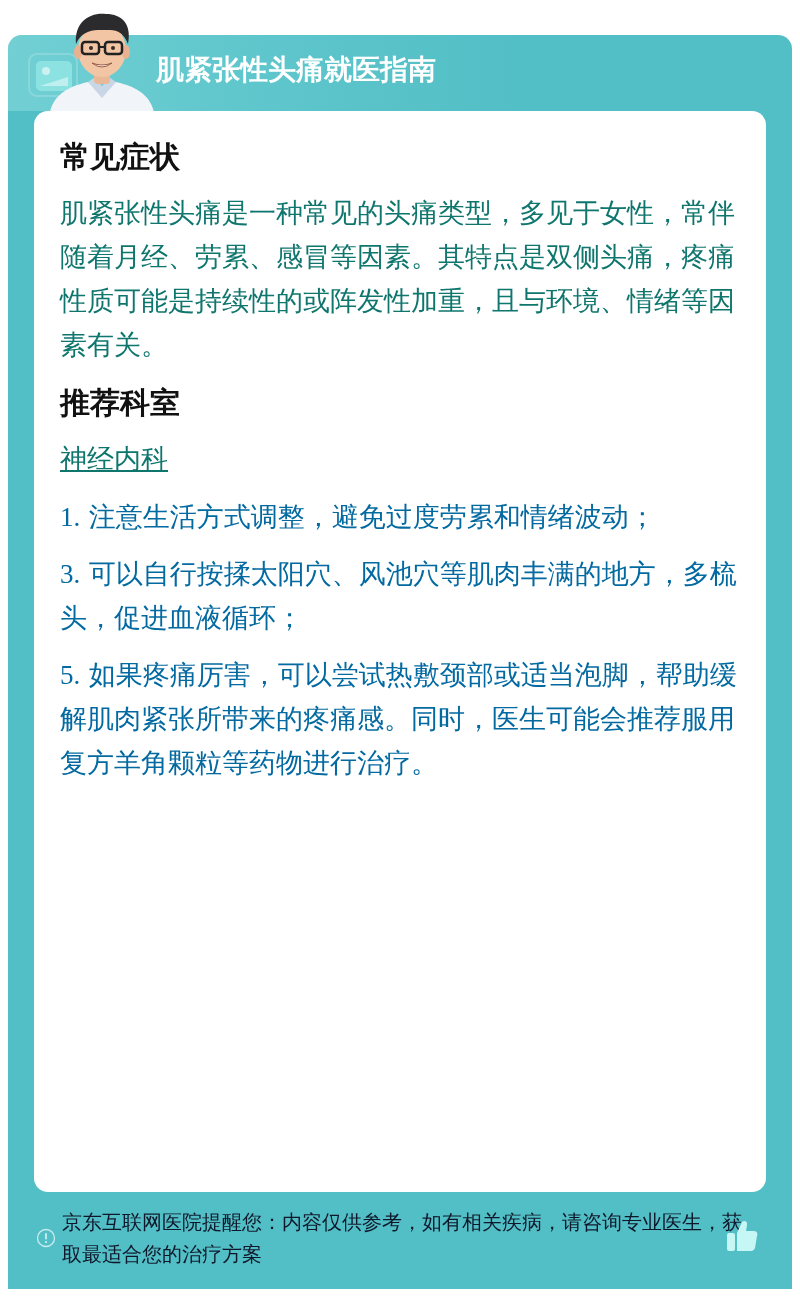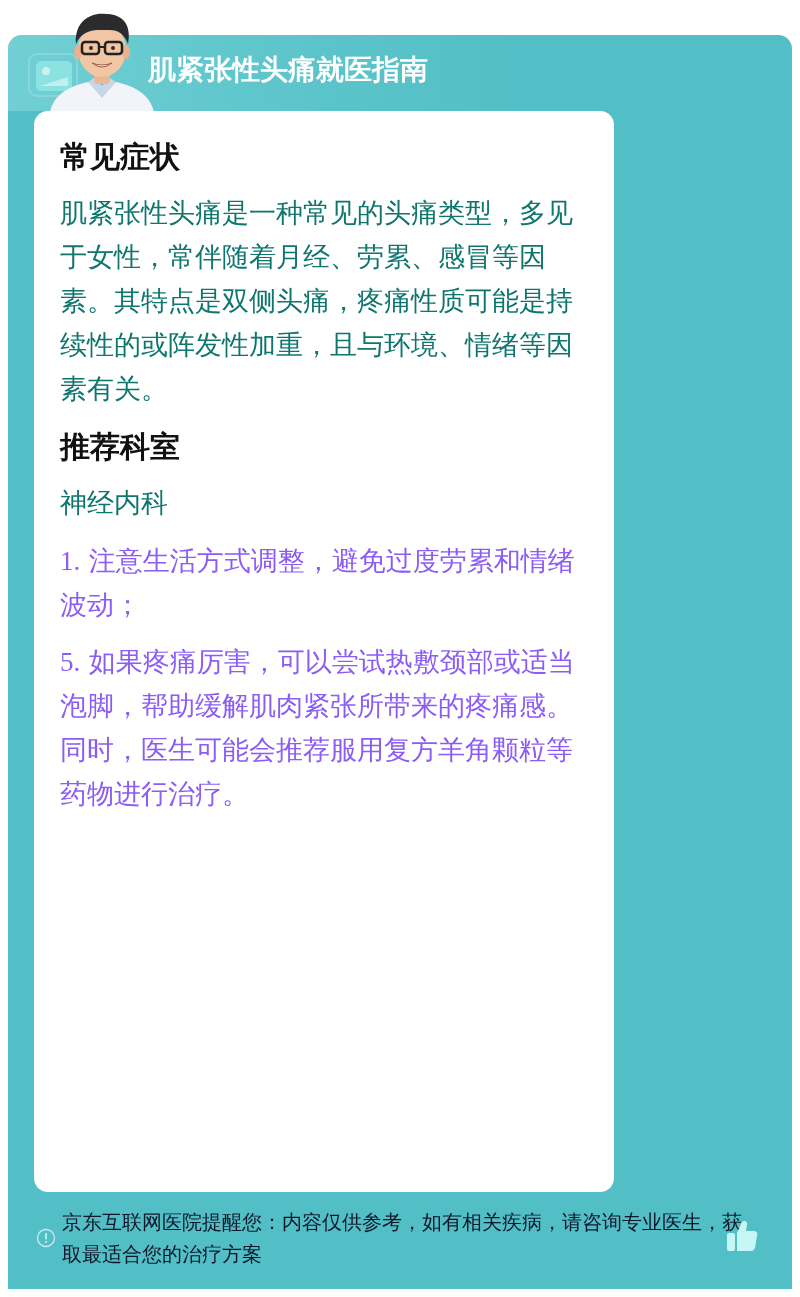--- a/index.html
+++ b/index.html
@@ -15,40 +15,40 @@
     background: linear-gradient(90deg, rgba(140,222,224,0.55) 0%, rgba(120,215,218,0.35) 45%, rgba(82,190,197,0) 100%);
     border-radius: 14px 0 0 0;
   }
   .photo-icon {
     position: absolute; left: 28px; top: 53px; width: 50px; height: 44px;
   }
   .avatar {
     position: absolute; left: 48px; top: 8px; width: 108px; height: 104px;
   }
   .title {
-    position: absolute; left: 148px; top: 52px;
+    position: absolute; left: 156px; top: 52px;
     font-size: 28px; font-weight: bold; color: #ffffff; letter-spacing: 0px;
     line-height: 36px; white-space: nowrap;
   }
   .card {
-    position: absolute; left: 34px; top: 111px; width: 580px; height: 1081px;
+    position: absolute; left: 34px; top: 111px; width: 732px; height: 1081px;
     background: #ffffff; border-radius: 14px;
     padding: 22px 26px 0 26px;
   }
   .sec-title {
     font-size: 30px; font-weight: bold; color: #111111; line-height: 48px;
     margin-bottom: 10px;
   }
   .sec-text {
     font-size: 27px; color: #0f766e; line-height: 44px;
   }
   .p1 { margin-bottom: 12px; }
-  .p2 { margin-bottom: 14px; }
+  .p2 { margin-bottom: 14px; text-decoration: underline; }
   .tips .tip {
-    font-size: 27px; color: #8b5cf6; line-height: 44px; margin-bottom: 13px;
+    font-size: 27px; color: #0369a1; line-height: 44px; margin-bottom: 13px;
   }
   .tips .num { font-family: "Liberation Serif", "DejaVu Serif", serif; }
   .footer {
     position: absolute; left: 36px; top: 1206px; width: 700px;
   }
   .info-icon {
     position: absolute; left: 0px; top: 22px; width: 20px; height: 20px;
   }
   .footer-text {
     position: absolute; left: 26px; top: 0px; width: 680px;
@@ -98,20 +98,21 @@
 
 <div class="card">
   <div class="sec-title">常见症状</div>
   <div class="sec-text p1">肌紧张性头痛是一种常见的头痛类型，多见于女性，常伴随着月经、劳累、感冒等因素。其特点是双侧头痛，疼痛性质可能是持续性的或阵发性加重，且与环境、情绪等因素有关。</div>
 
   <div class="sec-title">推荐科室</div>
   <div class="sec-text p2">神经内科</div>
 
   <div class="tips">
     <div class="tip"><span class="num">1.</span> <span>注意生活方式调整，避免过度劳累和情绪波动；</span></div>
+    <div class="tip"><span class="num">3.</span> <span>可以自行按揉太阳穴、风池穴等肌肉丰满的地方，多梳头，促进血液循环；</span></div>
     <div class="tip"><span class="num">5.</span> <span>如果疼痛厉害，可以尝试热敷颈部或适当泡脚，帮助缓解肌肉紧张所带来的疼痛感。同时，医生可能会推荐服用复方羊角颗粒等药物进行治疗。</span></div>
   </div>
 </div>
 
 <div class="footer">
   <svg class="info-icon" viewBox="0 0 20 20">
     <circle cx="10" cy="10" r="8.5" fill="none" stroke="#def5f6" stroke-width="1.3" opacity="0.85"></circle>
     <rect x="9.2" y="5" width="1.6" height="6.5" rx="0.8" fill="#def5f6"></rect>
     <circle cx="10" cy="14" r="1" fill="#def5f6"></circle>
   </svg>

